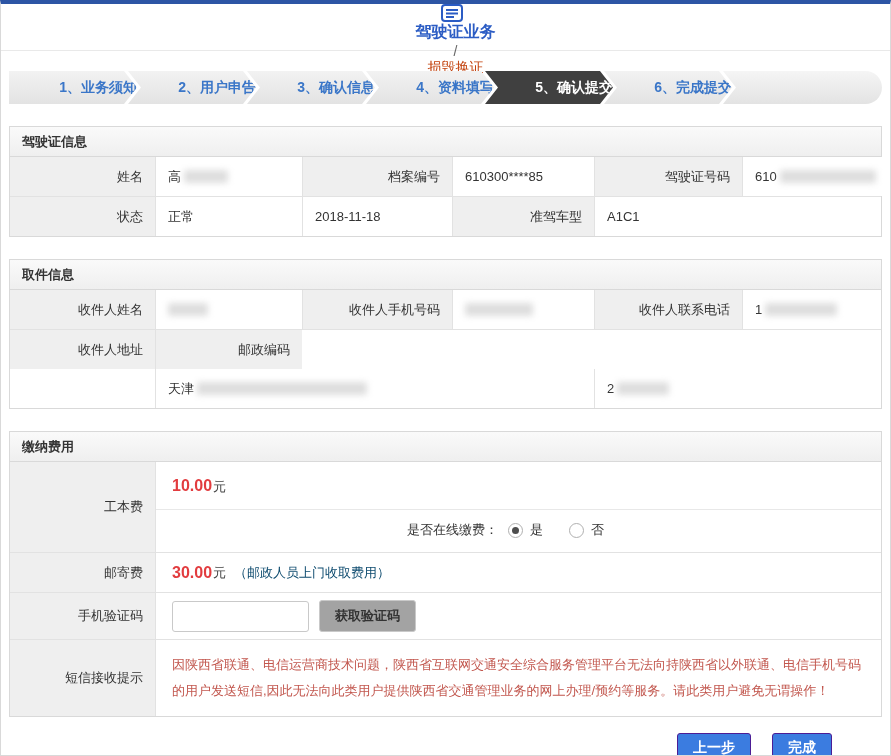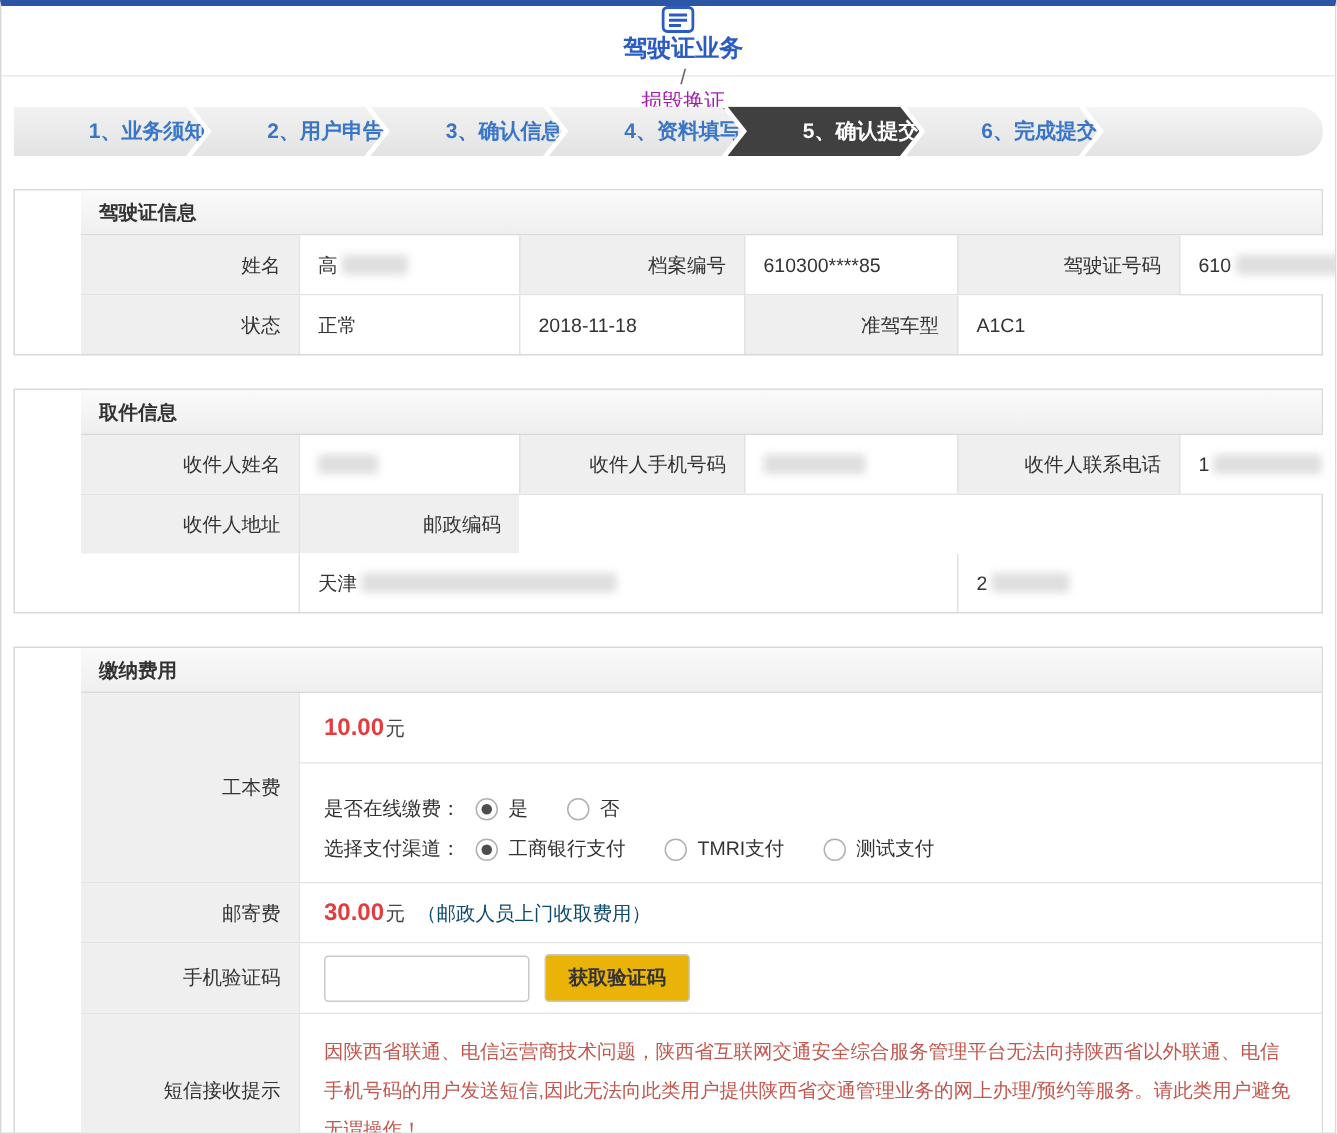--- a/index.html
+++ b/index.html
@@ -5,60 +5,60 @@
   * { margin:0; padding:0; box-sizing:border-box; }
   html,body { background:#fff; }
   body { width:891px; height:756px; font-family:"Liberation Sans","DejaVu Sans",sans-serif; color:#333; }
   .page { width:891px; height:756px; border:1px solid #d9d9d9; border-top:4px solid #2d55a5; background:#fff; overflow:hidden; }
 
   
   .header { height:47px; display:flex; align-items:center; padding:0 14px 0 34px; border-bottom:1px solid #e9e9e9;flex-direction:column; }
   .hdr-icon { width:22px; height:18px; margin-right:8px; flex:0 0 auto; }
   .hdr-title { font-size:16px; font-weight:bold; color:#2b5cc4; }
   .hdr-sep { font-size:14px; color:#666; margin:0 7px; }
-  .hdr-sub { font-size:14px; color:#a21caf; }
+  .hdr-sub { font-size:14px; color:#c2410c; }
   .back-btn { margin-left:auto; height:27px; padding:0 13px; background:#f7f7f7; border:1px solid #c9c9c9; border-radius:3px; font-size:13px; font-weight:bold; color:#1d4a73; display:flex; align-items:center; gap:4px; cursor:pointer; }
   .back-chev { font-size:12px; font-weight:bold; }
 
   
   .steps { display:flex; margin:20px 8px 0 8px; height:33px; }
   .step { flex:0 0 128px; height:33px; line-height:33px; text-align:right; font-size:14px; font-weight:bold; color:#3a76c8; background:linear-gradient(#f2f2f2,#e3e3e3); clip-path:polygon(0 0, calc(100% - 13px) 0, 100% 50%, calc(100% - 13px) 100%, 0 100%, 13px 50%); }
   .step.first { clip-path:polygon(0 0, calc(100% - 13px) 0, 100% 50%, calc(100% - 13px) 100%, 0 100%); }
   .step + .step { margin-left:-9px; }
   .step.active { background:#404040; color:#fff; }
   .steps-tail { flex:1; margin-left:-9px; background:linear-gradient(#f5f5f5,#e3e3e3); border-radius:0 17px 17px 0; clip-path:polygon(0 0, 100% 0, 100% 100%, 0 100%, 13px 50%); }
 
   
-  .section { margin:22px 8px 0 8px; border:1px solid #d9d9d9;padding-left:44px; }
+  .section { margin:22px 8px 0 8px; border:1px solid #d9d9d9; }
   .sec-header { height:30px; line-height:29px; padding-left:12px; background:linear-gradient(#fafafa,#efefef); border-bottom:1px solid #d9d9d9; font-size:13px; font-weight:bold; color:#333; }
   .row { display:grid; grid-template-columns:145px 147px 150px 142px 148px auto; }
   .row + .row { border-top:1px solid #e2e2e2; }
   .cell { display:flex; align-items:center; font-size:13px; min-height:39px; padding:4px 12px; background:#fff; }
   .cell + .cell { border-left:1px solid #e2e2e2; }
   .lbl { background:#efefef; justify-content:flex-end; text-align:left; color:#333; }
   .fee-row { display:grid; grid-template-columns:145px auto; }
   .fee-row + .fee-row { border-top:1px solid #e2e2e2; }
 
   .amount { font-size:16px; font-weight:bold; color:#e23c3f; }
   .unit { font-size:13px; color:#444; margin-left:1px; }
   .fee-note { font-size:13px; color:#0c4a6e; margin-left:8px; }
 
   .fee-value { padding:0; display:block; }
   .fee-line { padding:15px 16px 13px 16px; }
   .fee-divider { border-top:1px solid #e8e8e8; }
   .radio-block { padding:11px 16px 13px 16px; }
   .radio-line { display:flex; align-items:center; margin-top:9px; font-size:13px; }
-  .radio-line:first-child { margin-top:10px; }
+  .radio-line:first-child { margin-top:0;justify-content:center; }
   .radio-q { color:#333; margin-right:10px; }
   .radio-opt { display:flex; align-items:center; margin-right:26px; cursor:pointer; }
   .radio-circle { width:15px; height:15px; border:1px solid #b0b0b0; border-radius:50%; background:#fff; margin-right:7px; position:relative; flex:0 0 auto; }
   .radio-opt.checked .radio-circle::after { content:""; position:absolute; left:3px; top:3px; width:7px; height:7px; border-radius:50%; background:#4d4d4d; }
 
   .code-input { width:137px; height:31px; border:1px solid #c9c9c9; border-radius:3px; padding:0 8px; font-size:13px; font-family:inherit; color:#333; }
-  .code-btn { height:32px; margin-left:10px; padding:0 15px; background:#eab308; border:1px solid #c9c9c9; border-radius:3px; font-size:13px; font-weight:bold; color:#333; cursor:pointer; font-family:inherit; }
+  .code-btn { height:32px; margin-left:10px; padding:0 15px; background:#a3a3a3; border:1px solid #c9c9c9; border-radius:3px; font-size:13px; font-weight:bold; color:#333; cursor:pointer; font-family:inherit; }
 
   .notice-cell { padding:12px 16px; }
   .notice-text { font-size:13px; line-height:26px; color:#c2574e; }
 
   
   .blur { display:inline-block; height:13px; border-radius:2px; background:#dedede; filter:blur(3px); vertical-align:middle; margin-left:3px; }
 
   
   .footer { display:flex; justify-content:flex-end; gap:21px; padding:16px 58px 0 0; }
   .btn-blue { min-width:48px; height:30px; padding:0 15px; background:#3b7ce0; border:1px solid #4c1d95; border-radius:3px; color:#fff; font-size:14px; font-weight:bold; cursor:pointer; font-family:inherit; }
@@ -172,35 +172,20 @@
               <span class="radio-q">是否在线缴费：</span>
               <span class="radio-opt checked">
                   <span class="radio-circle"></span>
                   <span>是</span>
                 </span>
               <span class="radio-opt">
                   <span class="radio-circle"></span>
                   <span>否</span>
                 </span>
             </div>
-            <div class="radio-line">
-              <span class="radio-q">选择支付渠道：</span>
-              <span class="radio-opt checked">
-                  <span class="radio-circle"></span>
-                  <span>工商银行支付</span>
-                </span>
-              <span class="radio-opt">
-                  <span class="radio-circle"></span>
-                  <span>TMRI支付</span>
-                </span>
-              <span class="radio-opt">
-                  <span class="radio-circle"></span>
-                  <span>测试支付</span>
-                </span>
-            </div>
           </div>
         </div>
       </div>
 
       <div class="fee-row">
         <div class="cell lbl">邮寄费</div>
         <div class="cell" style="min-height:37px;padding-left:16px">
           <span class="amount">30.00</span>
             <span class="unit">元</span>
           <span class="fee-note">（邮政人员上门收取费用）</span>

